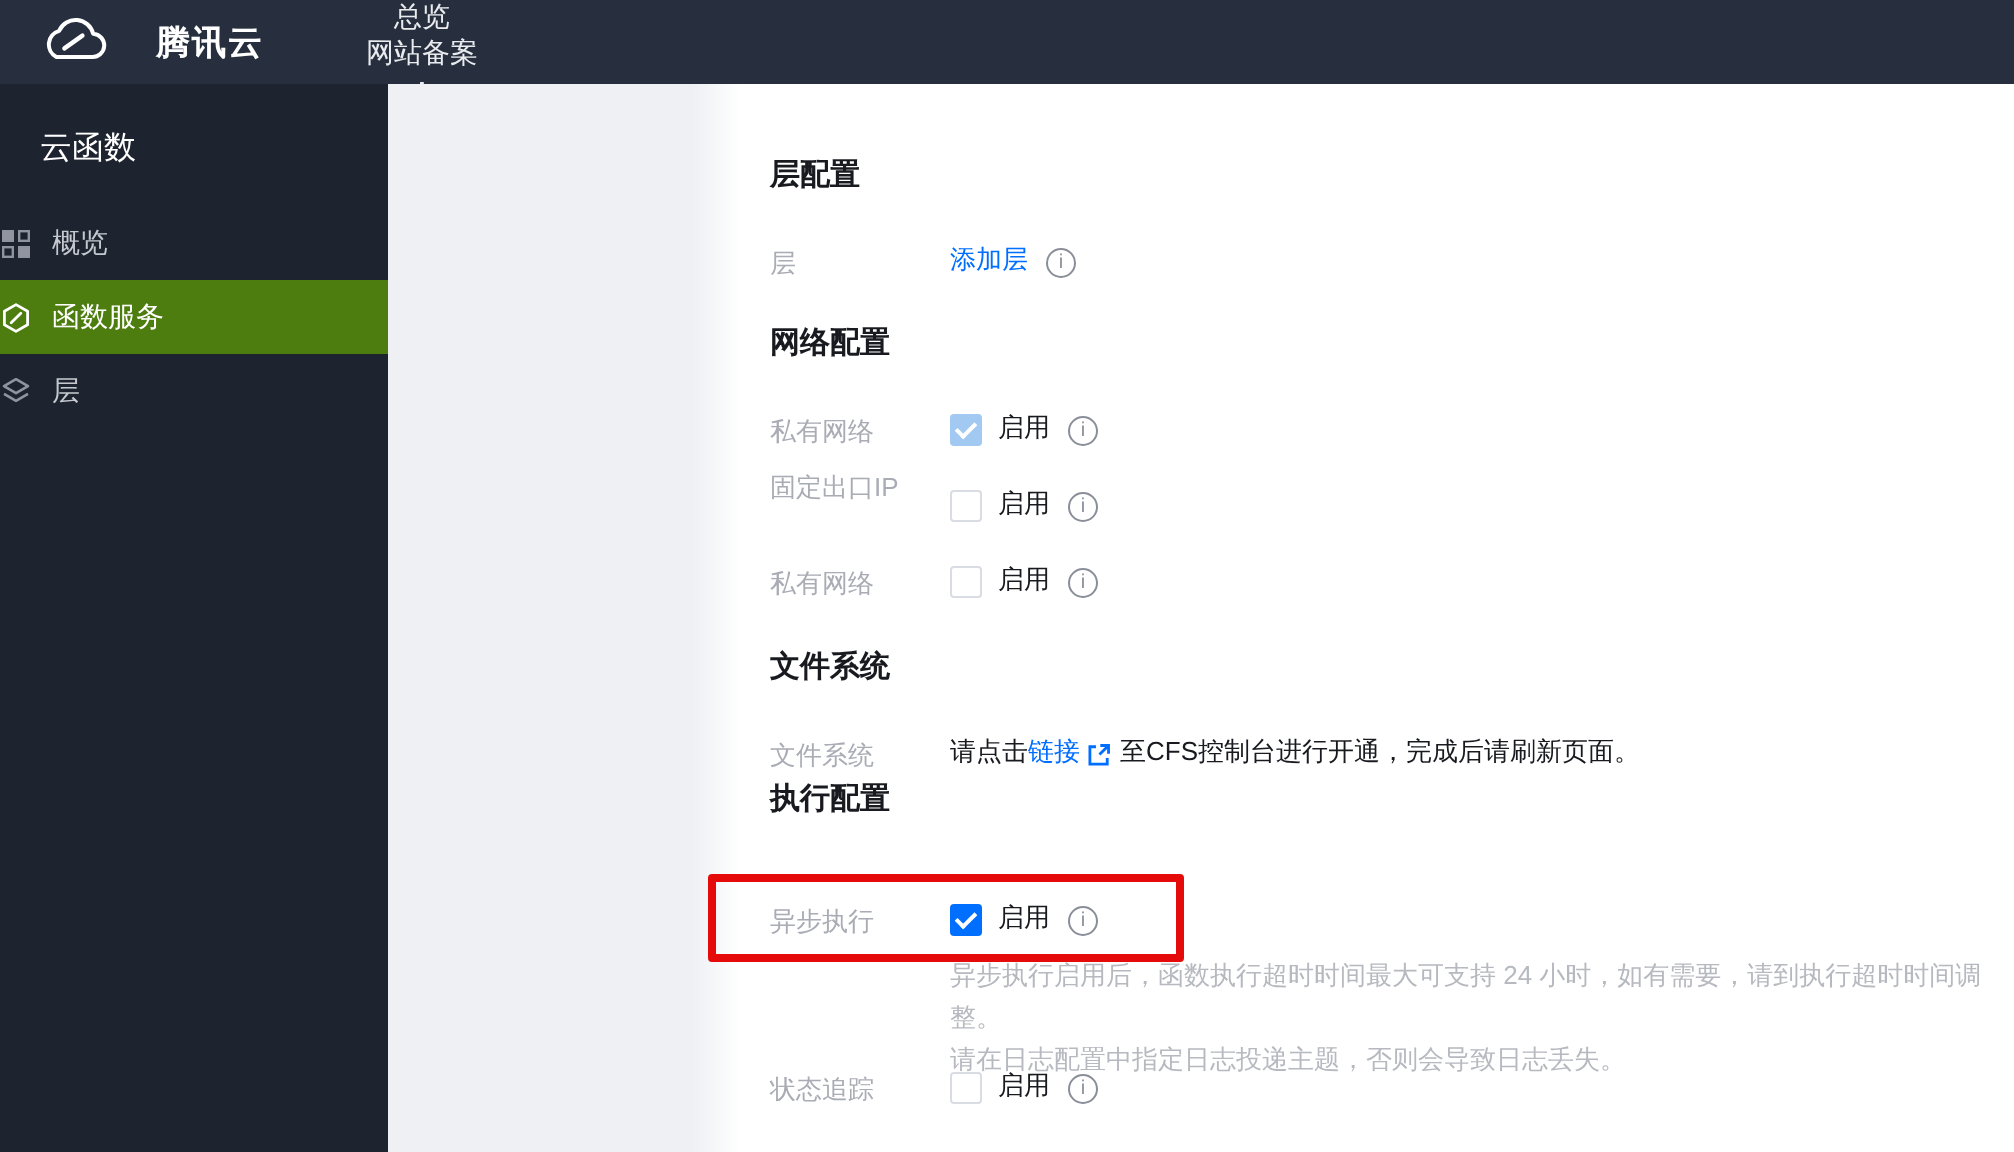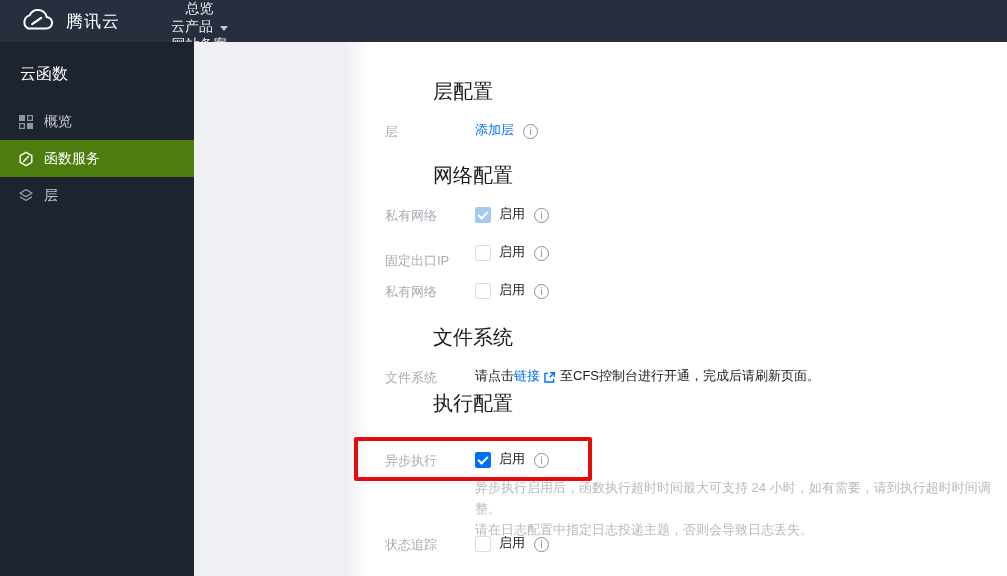--- a/index.html
+++ b/index.html
@@ -5,42 +5,42 @@
   * { margin:0; padding:0; box-sizing:border-box; }
   html,body { width:1007px; height:576px; overflow:hidden; }
   body { font-family:"Liberation Sans","DejaVu Sans",sans-serif; background:#fff; }
   .page { position:relative; width:1007px; height:576px; background:#fff; overflow:hidden; }
 
   
   .topbar { position:absolute; top:0; left:0; width:100%; height:42px;
             background:#272F3E; display:flex; align-items:center; }
   .brand { display:flex; align-items:center; margin-left:20px; cursor:pointer; }
   .brand-logo { display:flex; align-items:center; }
-  .brand-name { color:#fff; font-size:17px; font-weight:normal; margin-left:12px; letter-spacing:1px; }
+  .brand-name { color:#fff; font-size:17px; font-weight:bold; margin-left:24px; letter-spacing:1px; }
   .topnav { display:flex; align-items:center; margin-left:38px; height:100%;flex-direction:column; }
   .topnav-item { color:#E9EBEE; font-size:14px; padding:0 13px; height:42px; display:flex;
                  align-items:center; cursor:pointer; white-space:nowrap; }
   .caret-down { width:0; height:0; border-left:4px solid transparent; border-right:4px solid transparent;
                 border-top:5px solid #C7CAD1; margin-left:7px; margin-top:2px; }
   .topnav-sep { width:1px; height:18px; background:#4A5261; margin:0 10px; }
   .topnav-plus { font-size:17px; font-weight:bold; }
 
   
   .sidebar { position:absolute; top:42px; left:0; width:194px; height:534px; background:#1D2430; }
   .sidebar-title { color:#fff; font-size:16px; font-weight:normal; padding:22px 0 18px 20px; }
-  .side-item { height:37px; display:flex; align-items:center; padding-left:18px;
+  .side-item { height:37px; display:flex; align-items:center; 
                color:#C5C8CF; font-size:14px; cursor:pointer; }
   .side-item.active { background:#4d7c0f; color:#fff; }
   .side-icon { width:16px; height:16px; margin-right:10px; display:inline-flex; }
 
   
   .gray-panel { position:absolute; top:42px; left:194px; width:152px; height:534px; background:#EEF0F4; }
   .gray-panel::after { content:""; position:absolute; right:-24px; top:0; width:24px; height:100%;
                        background:linear-gradient(to right,#EEF0F4,#ffffff); }
-  .sec-heading { position:absolute; left:385px; color:#181A1F; font-size:20px; font-weight:normal;margin-left:48px; }
+  .sec-heading { position:absolute; left:385px; color:#181A1F; font-size:15px; font-weight:bold; }
   .form-label { position:absolute; left:385px; color:#A9ACB4; font-size:13px; }
   .form-value { position:absolute; left:475px; display:flex; align-items:flex-end; font-size:13px; color:#181A1F; }
   .link { color:#006EFF; cursor:pointer; text-decoration:none; }
   .info-icon { width:15px; height:15px; border:1px solid #8A8E99; border-radius:50%;
                display:inline-flex; align-items:center; justify-content:center;
                color:#8A8E99; font-size:10px; margin-left:9px; cursor:pointer; flex:none; }
   .info-icon::before { content:"i"; line-height:1; }
 
   .checkbox { width:16px; height:16px; border-radius:2px; margin-right:8px; position:relative;
               background:#fff; border:1px solid #D9DCE3; cursor:pointer; flex:none; }
@@ -68,24 +68,20 @@
         <svg width="34" height="24" viewBox="0 0 34 24">
           <path d="M26 19.5a5.8 5.8 0 0 0 .6-11.6A9 9 0 0 0 9.6 6.4 7.1 7.1 0 0 0 8.2 19.5 Z" fill="none" stroke="#ffffff" stroke-width="2" stroke-linejoin="round"></path>
           <path d="M12.2 15.2 L21.2 8.8" stroke="#ffffff" stroke-width="2.2" stroke-linecap="round"></path>
         </svg>
       </span>
       <span class="brand-name">腾讯云</span>
     </div>
     <div class="topnav">
       <div class="topnav-item">
         <span>总览</span>
-      </div>
-      <div class="topnav-item">
-        <span>云产品</span>
-        <span class="caret-down"></span>
       </div>
       <div class="topnav-sep"></div>
       <div class="topnav-item">
         <span>网站备案</span>
       </div>
       <div class="topnav-item topnav-plus">
         <span>+</span>
       </div>
     </div>
   </div>
@@ -137,21 +133,21 @@
 
     <div class="sec-heading" style="top:162px">网络配置</div>
 
     <div class="form-label" style="top:207px">私有网络</div>
     <div class="form-value" style="top:205px">
       <span class="checkbox checked disabled"></span>
       <span>启用</span>
       <span class="info-icon"></span>
     </div>
 
-    <div class="form-label" style="top:252px">固定出口IP</div>
+    <div class="form-label" style="top:235px">固定出口IP</div>
     <div class="form-value" style="top:243px">
       <span class="checkbox"></span>
       <span>启用</span>
       <span class="info-icon"></span>
     </div>
 
     <div class="form-label" style="top:283px">私有网络</div>
     <div class="form-value" style="top:281px">
       <span class="checkbox"></span>
       <span>启用</span>

